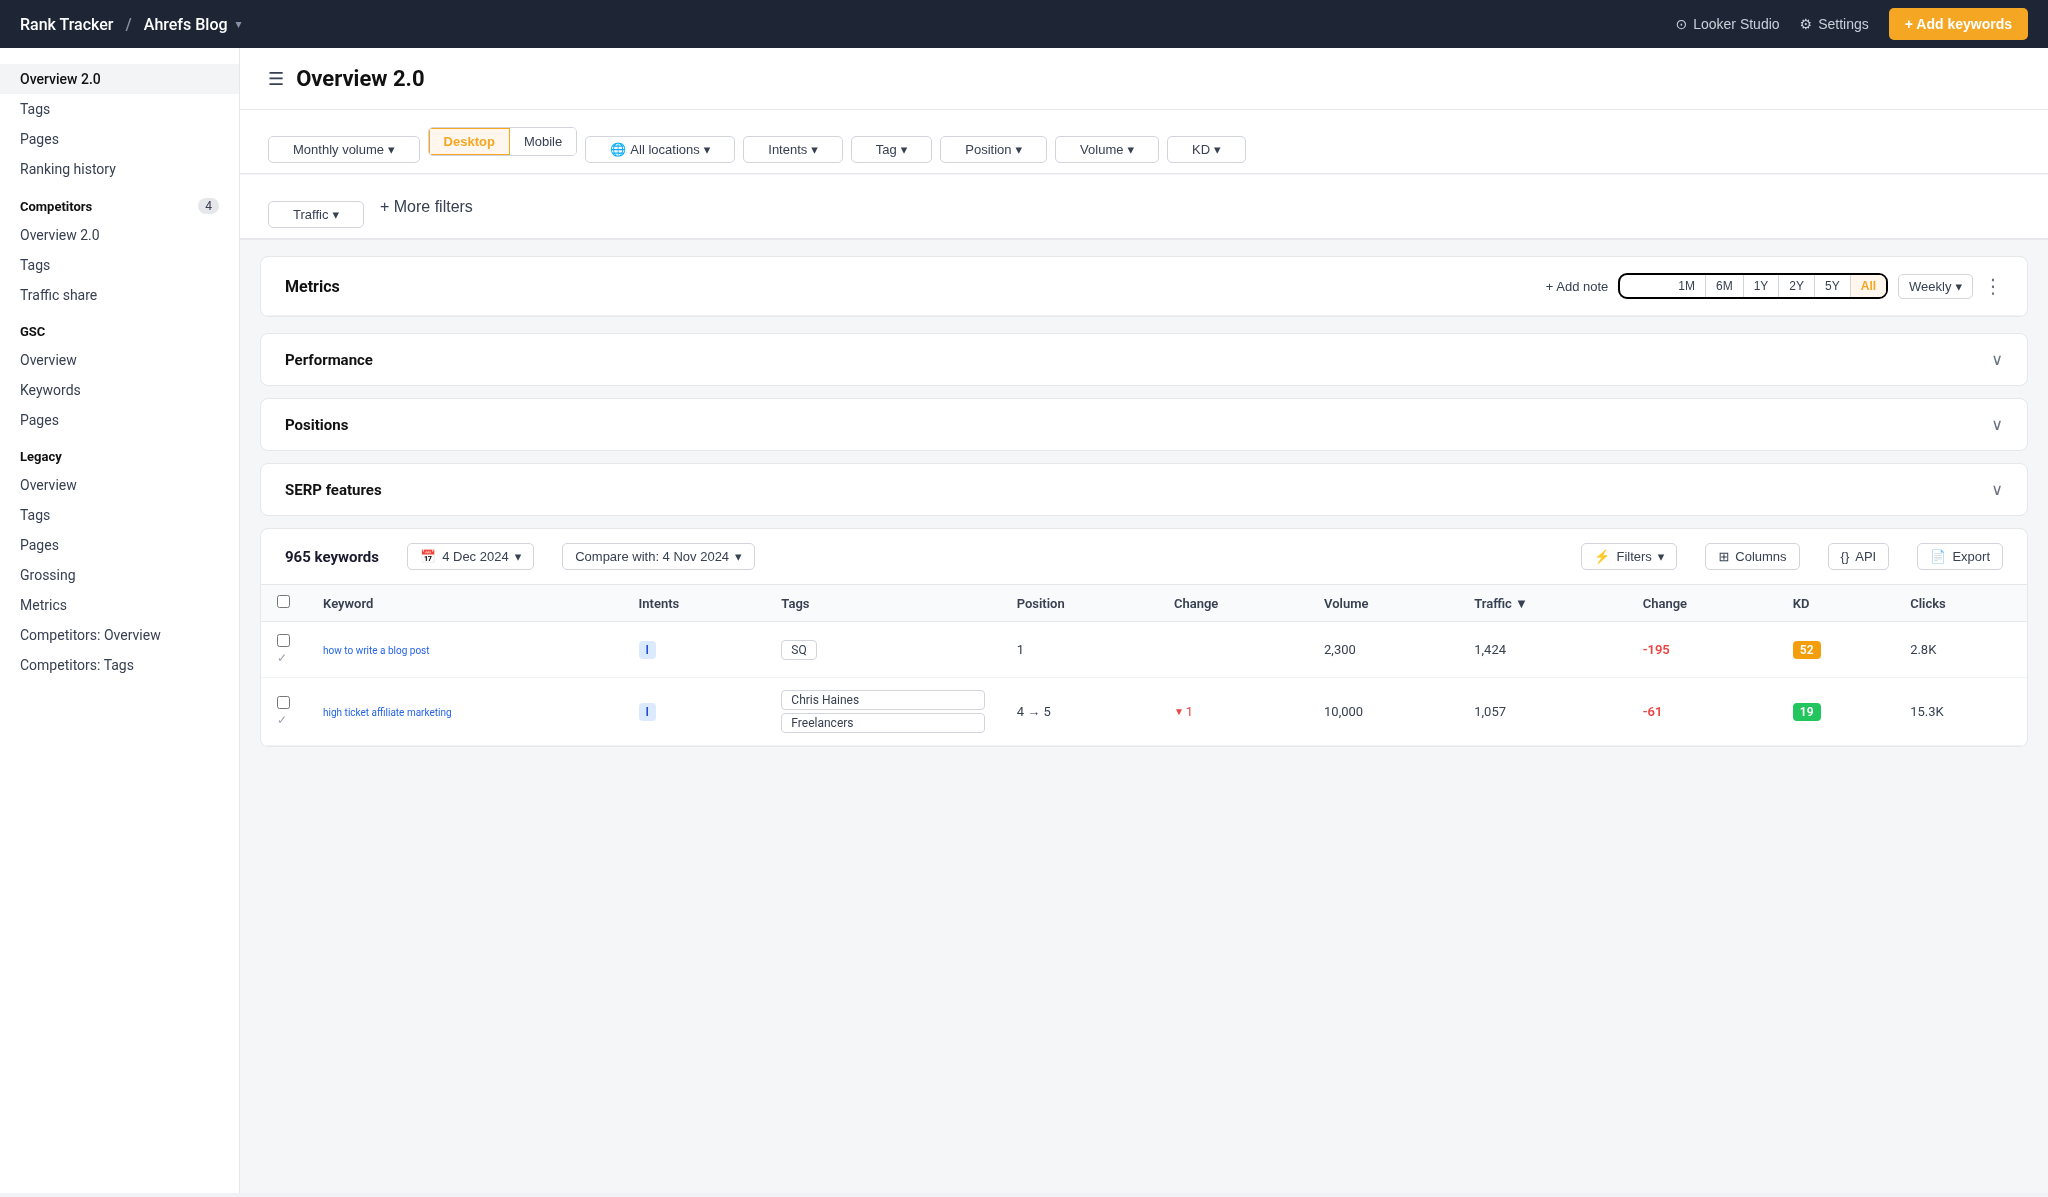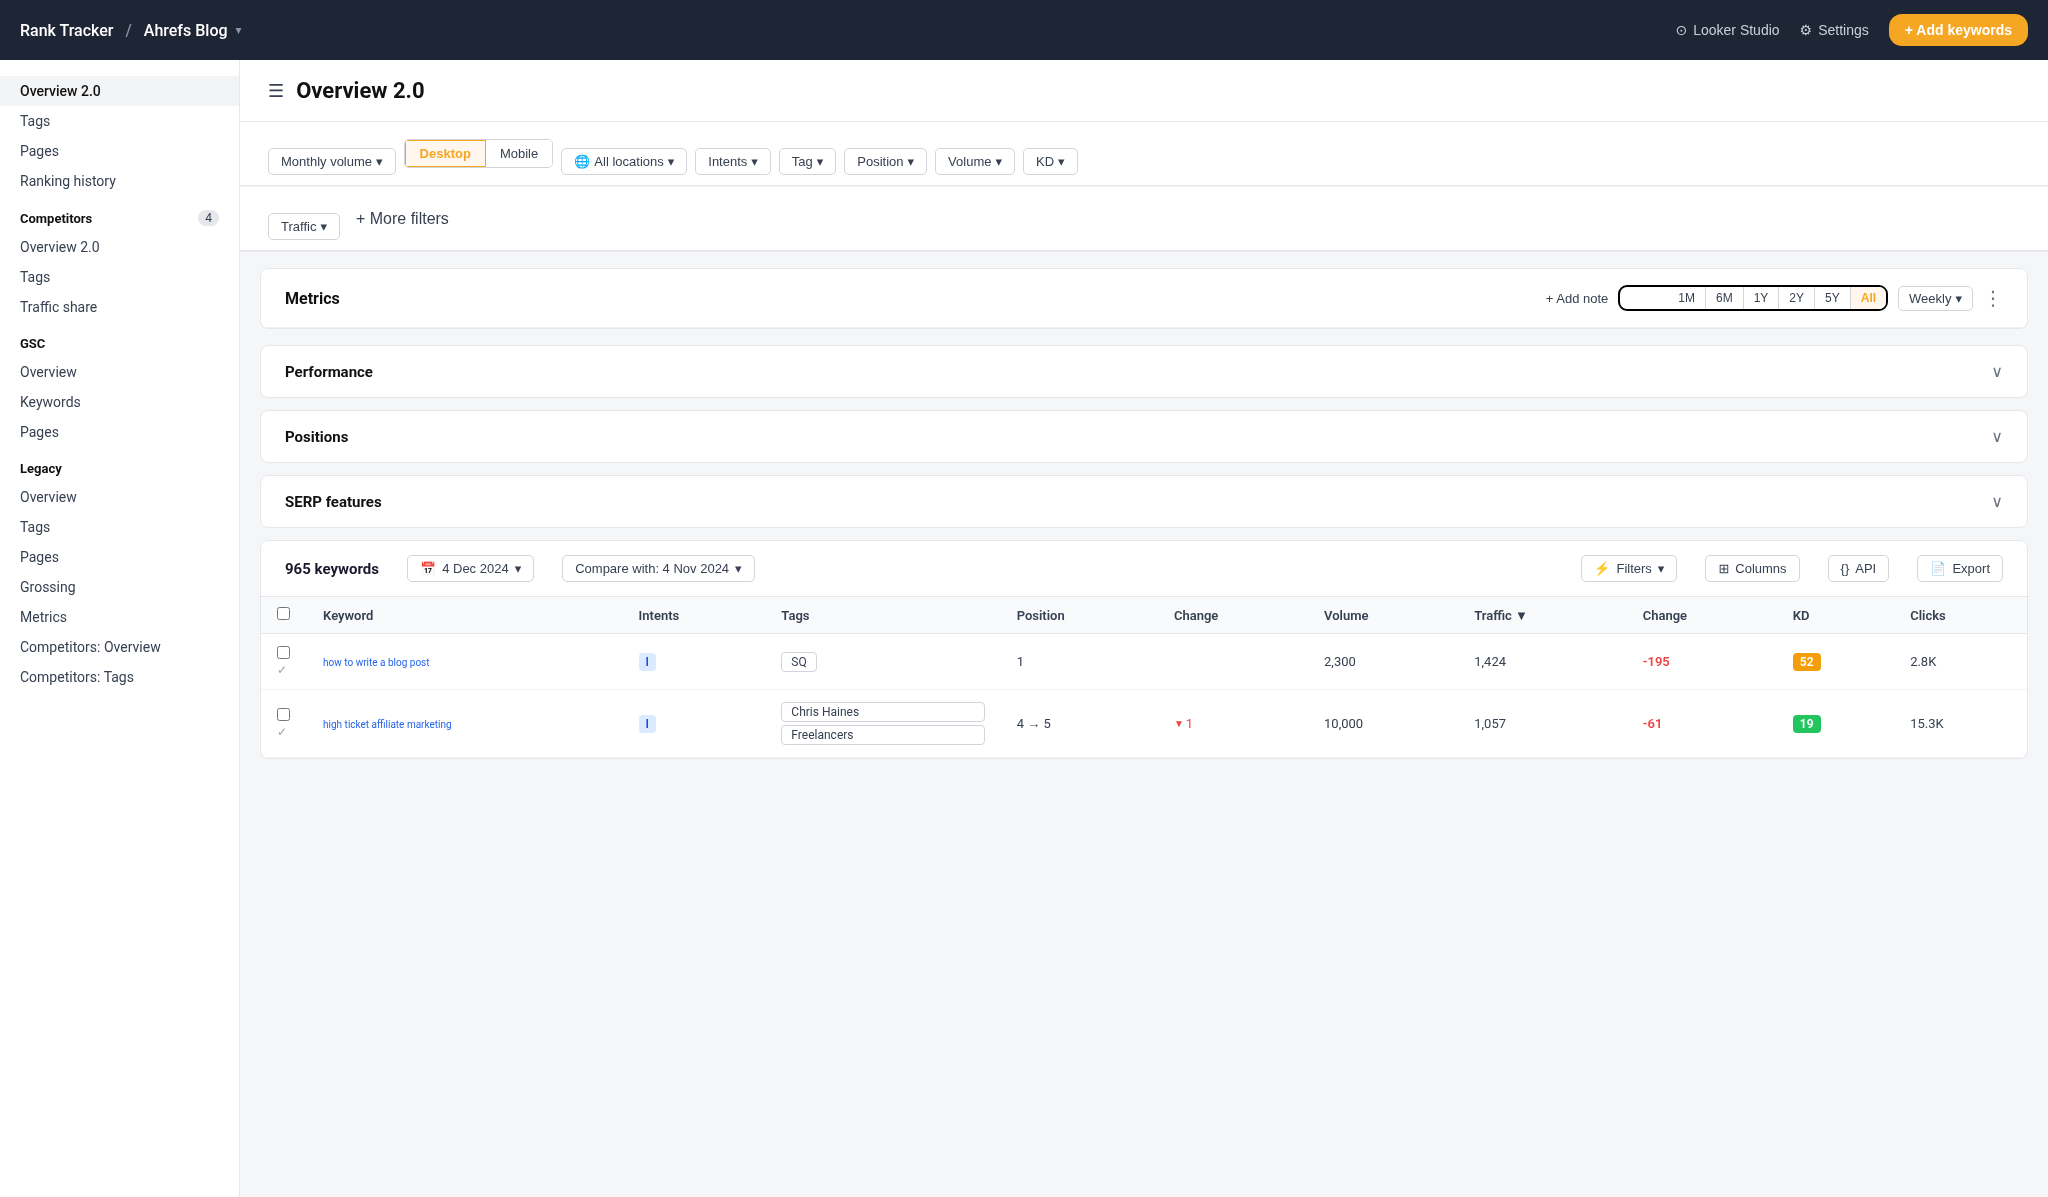--- a/index.html
+++ b/index.html
@@ -6,28 +6,28 @@
     body { font-family: -apple-system, BlinkMacSystemFont, 'Segoe UI', Roboto, sans-serif; font-size: 14px; background: #f0f2f5; color: #1a1a2e; }
 
     
     .top-nav {
       background: #1e2535;
       color: #fff;
       display: flex;
       align-items: center;
       justify-content: space-between;
       padding: 0 20px;
-      height: 60px;
+      height: 48px;
     }
     .top-nav-left { display: flex; align-items: center; gap: 8px; font-size: 16px; font-weight: 500; color: #fff; }
     .top-nav-left .separator { color: #8892a4; margin: 0 4px; }
     .top-nav-left .dropdown-arrow { color: #8892a4; font-size: 12px; }
     .top-nav-right { display: flex; align-items: center; gap: 20px; }
     .nav-btn { background: none; border: none; color: #c8d0db; cursor: pointer; font-size: 14px; display: flex; align-items: center; gap: 6px; }
-    .add-keywords-btn { background: #f5a623; color: #fff; border: none; border-radius: 13px; padding: 8px 16px; font-size: 14px; font-weight: 600; cursor: pointer; display: flex; align-items: center; gap: 6px; }
+    .add-keywords-btn { background: #f5a623; color: #fff; border: none; border-radius: 5px; padding: 8px 16px; font-size: 14px; font-weight: 600; cursor: pointer; display: flex; align-items: center; gap: 6px; }
 
     
     .main-layout { display: flex; height: calc(100vh - 52px); }
 
     
     .sidebar { width: 240px; background: #fff; border-right: 1px solid #e5e7eb; overflow-y: auto; padding: 16px 0; flex-shrink: 0; }
     .sidebar-item { padding: 7px 20px; cursor: pointer; color: #374151; font-size: 14px; }
     .sidebar-item.active { background: #f3f4f6; font-weight: 500; color: #111; }
     .sidebar-section-header { padding: 14px 20px 6px; font-weight: 700; font-size: 13px; color: #111; display: flex; align-items: center; justify-content: space-between; }
     .sidebar-section-header .badge { background: #e5e7eb; border-radius: 10px; padding: 1px 7px; font-size: 12px; color: #374151; font-weight: 400; }
@@ -35,21 +35,21 @@
     
     .content { flex: 1; overflow-y: auto; background: #f5f6f8; }
 
     
     .page-header { background: #fff; border-bottom: 1px solid #e5e7eb; padding: 18px 28px; display: flex; align-items: center; gap: 12px; }
     .menu-icon { cursor: pointer; color: #374151; font-size: 18px; }
     .page-title { font-size: 22px; font-weight: 700; color: #111; }
 
     
     .filters-bar { background: #fff; border-bottom: 1px solid #e5e7eb; padding: 10px 28px; display: flex; align-items: center; gap: 8px; flex-wrap: wrap; }
-    .filter-btn { border: 1px solid #d1d5db; border-radius: 5px; padding: 5px 12px; background: #fff; cursor: pointer; font-size: 13px; color: #374151; display: flex; align-items: center; gap: 4px; margin-top: 16px; }
+    .filter-btn { border: 1px solid #d1d5db; border-radius: 5px; padding: 5px 24px; background: #fff; cursor: pointer; font-size: 13px; color: #374151; display: flex; align-items: center; gap: 4px; margin-top: 16px; }
     .device-toggle { display: flex; border: 1px solid #d1d5db; border-radius: 5px; overflow: hidden; }
     .device-btn { padding: 5px 14px; border: none; background: #fff; cursor: pointer; font-size: 13px; color: #374151; }
     .device-btn.active { background: #fff7ed; color: #f5a623; font-weight: 600; border: 1px solid #f5a623; }
     .more-filters-btn { border: none; background: none; color: #374151; font-size: 16px; cursor: pointer; display: flex; align-items: center; gap: 4px; padding: 5px 8px; }
 
     
     .section-card { background: #fff; margin: 16px 20px; border-radius: 8px; border: 1px solid #e5e7eb; overflow: hidden; }
     .section-header { padding: 16px 24px; display: flex; align-items: center; justify-content: space-between; border-bottom: 1px solid #f0f2f5; }
     .section-title { font-weight: 700; font-size: 16px; color: #111; }
     .section-actions { display: flex; align-items: center; gap: 10px; }

